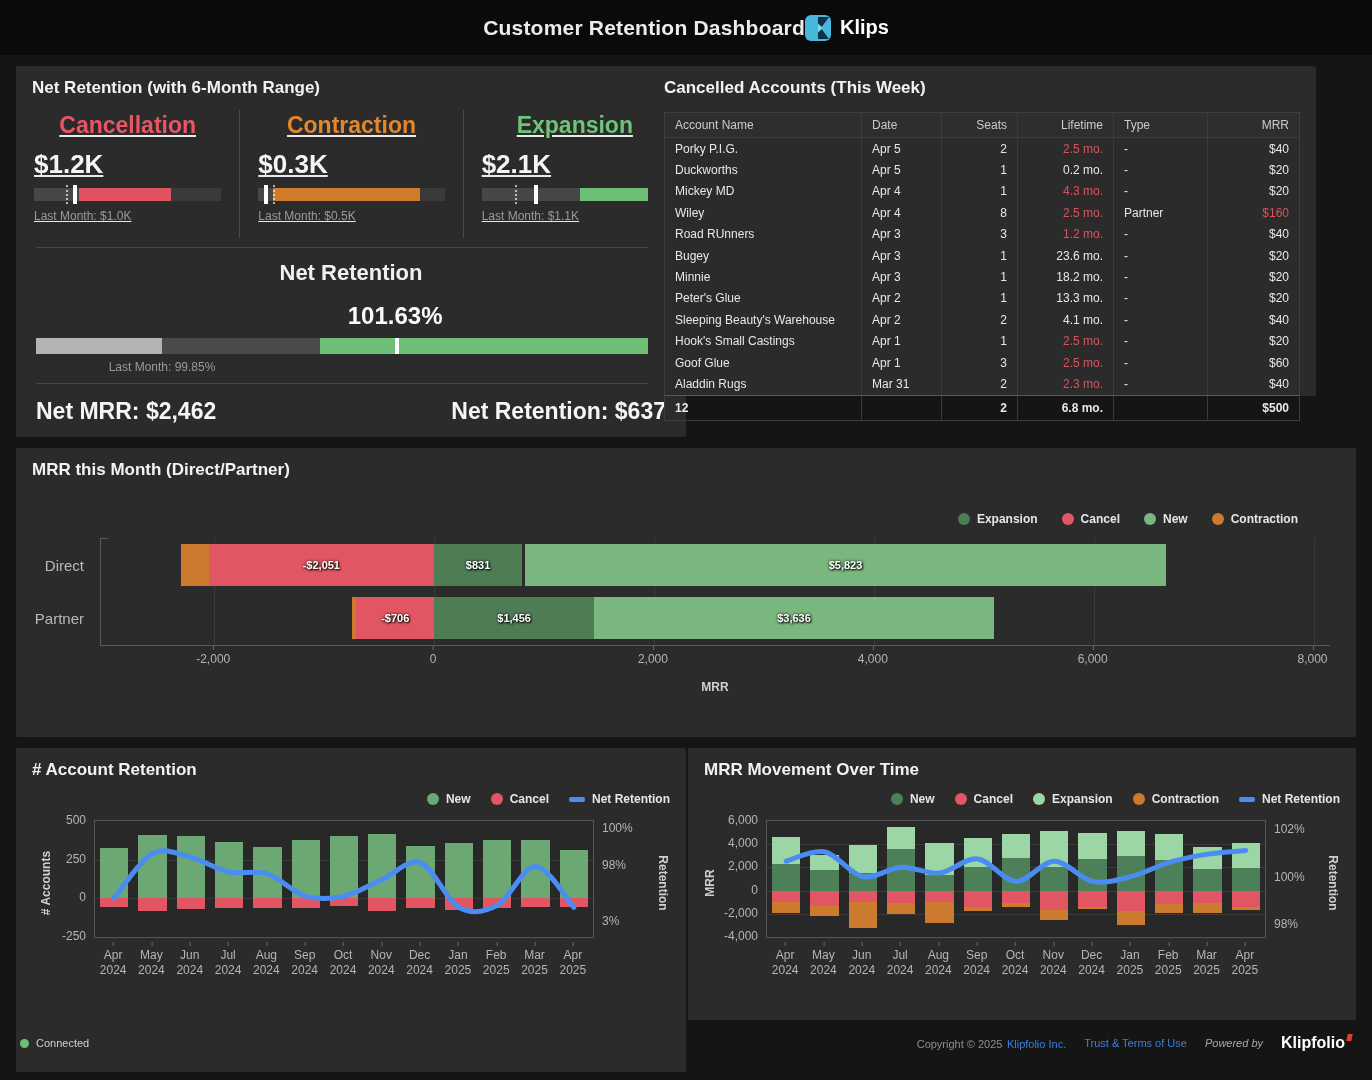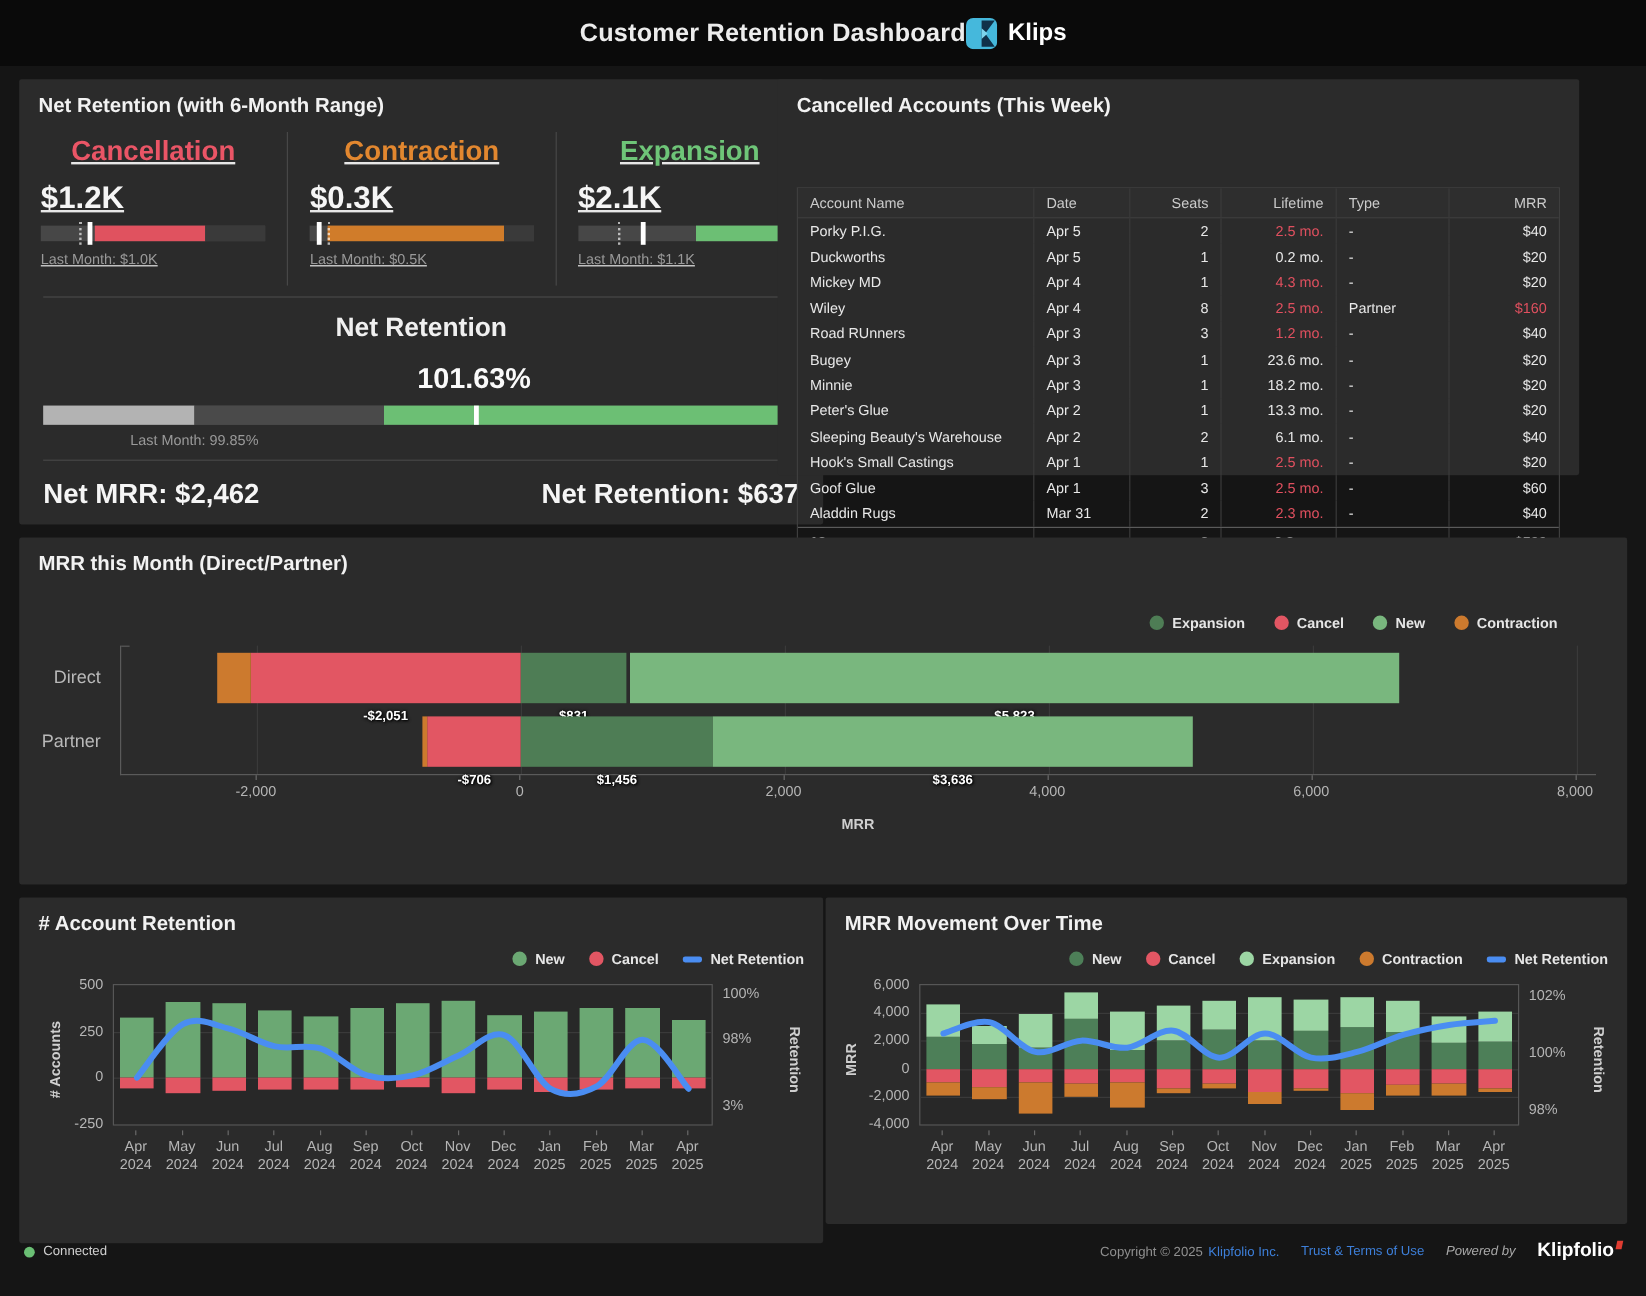--- a/index.html
+++ b/index.html
@@ -12,21 +12,21 @@
     display:flex; align-items:center; justify-content:center; padding:0 22px; }
   #header .title { font-size:21px; font-weight:bold; color:#ececec; letter-spacing:.2px; }
   #brand { display:flex; align-items:center; gap:9px; }
   #brand .brand-text { font-size:20px; font-weight:bold; color:#fff; }
 
   
   .panel { position:absolute; background:#2b2b2b; border-radius:2px; }
   #panel-net { left:16px; top:66px; width:670px; height:371px; }
   #panel-cancelled { left:648px; top:66px; width:668px; height:330px; }
   #panel-mrr-month { left:16px; top:448px; width:1340px; height:289px; }
-  #panel-acct { left:16px; top:748px; width:670px; height:288px;padding-left:42px; }
+  #panel-acct { left:16px; top:748px; width:670px; height:324px;padding-left:42px; }
   #panel-move { left:688px; top:748px; width:668px; height:272px; }
   .panel-title { position:absolute; left:16px; top:12px; font-size:17px; font-weight:bold; color:#f2f2f2; }
 
   
   #gauges { position:absolute; left:0; top:44px; width:670px; height:128px; display:flex;text-decoration:underline; }
   .gauge-col { width:33.333%; padding:0 18px; position:relative; }
   .gauge-col + .gauge-col { border-left:1px solid #474747; }
   .gauge-heading { text-align:center; font-size:23px; font-weight:bold; margin-top:2px; }
   .gauge-value { font-size:26px; font-weight:bold; color:#f5f5f5; margin-top:10px; }
   .gauge-bar { position:relative; height:13px; background:#474747; margin-top:8px; }
@@ -44,21 +44,21 @@
   #net-bar { position:absolute; left:0; top:36px; width:100%; height:16px; background:#4a4a4a; }
   .net-seg { position:absolute; top:0; height:100%; }
   #net-marker { position:absolute; top:0; width:4px; height:16px; background:#fff; z-index:3; }
   #net-lastmonth { position:absolute; left:calc(20% - 78px); top:58px; width:156px; text-align:center;
     font-size:12px; color:#9a9a9a; }
   #net-divider2 { position:absolute; left:20px; right:20px; top:317px; border-top:1px solid #484848; }
   #net-bottom { position:absolute; left:20px; right:20px; top:332px; display:flex; justify-content:space-between; }
   #net-bottom .big { font-size:23px; font-weight:bold; color:#f5f5f5; }
 
   
-  #tbl { position:absolute; left:16px; top:46px; width:636px; border:1px solid #3e3e3e; font-size:12px;margin-top:44px; }
+  #tbl { position:absolute; left:16px; top:46px; width:636px; border:1px solid #3e3e3e; font-size:12px; }
   .trow { display:grid; grid-template-columns:196px 80px 76px 96px 94px 1fr; align-items:center; height:21.4px; }
   .trow.thead { height:25px; background:#2e2e2e; color:#cbcbcb; border-bottom:1px solid #3e3e3e; }
   .trow.tfoot { height:25px; font-weight:bold; border-top:1px solid #5a5a5a; }
   .tc { padding:0 10px; white-space:nowrap; overflow:hidden; height:100%; display:flex; align-items:center; border-left:1px solid #3a3a3a; }
   .tc:first-child { border-left:none; }
   .tc.r { justify-content:flex-end; }
   .red { color:#e0505f; }
 
   
   .legend { position:absolute; display:flex; gap:24px; align-items:center; }
@@ -81,21 +81,21 @@
 
   
   #panel-mrr-month .legend { top:64px; right:58px; }
   #mrr-month-plot { left:84px; top:90px; width:1230px; height:108px; background:transparent;
     border-left:1px solid #5a5a5a; border-bottom:1px solid #5a5a5a; }
   #mrr-month-plot::before { content:""; position:absolute; left:0; top:0; width:7px; height:1px; background:#5a5a5a; }
   .cats { position:absolute; left:0; top:90px; width:78px; height:108px; }
   .hcat-label { position:absolute; right:10px; transform:translateY(-50%); font-size:15px; color:#b9b9b9; }
   .hseg { height:42px; }
   .seg-label { position:absolute; left:0; right:0; top:50%; transform:translateY(-50%); text-align:center;
-    font-size:11px; font-weight:bold; color:#fff; text-shadow:0 0 3px #000, 1px 1px 2px #000;margin-top:32px; }
+    font-size:11px; font-weight:bold; color:#fff; text-shadow:0 0 3px #000, 1px 1px 2px #000; }
   #panel-mrr-month .xticks { position:absolute; left:84px; top:202px; width:1230px; height:18px; }
   #panel-mrr-month .xticks .xlabel2 { top:2px; }
   #mrr-month-xlabel { left:84px; top:232px; width:1230px; text-align:center; }
 
   
   .combo .legend { top:44px; right:16px; gap:20px; }
   .combo .plot { left:78px; top:72px; width:500px; height:118px; border:1px solid #565656; }
   .combo .yticksL { position:absolute; left:0; top:72px; width:70px; height:118px; }
   .combo .yticksR { position:absolute; left:586px; top:72px; width:60px; height:118px; }
   .combo .yticksR .ytick-r { left:0; }
@@ -258,21 +258,21 @@
         <div class="tc ">Apr 2</div>
         <div class="tc r">1</div>
         <div class="tc r">13.3 mo.</div>
         <div class="tc ">-</div>
         <div class="tc r">$20</div>
       </div>
       <div class="trow">
         <div class="tc ">Sleeping Beauty's Warehouse</div>
         <div class="tc ">Apr 2</div>
         <div class="tc r">2</div>
-        <div class="tc r">6.1 mo.</div>
+        <div class="tc r">4.1 mo.</div>
         <div class="tc ">-</div>
         <div class="tc r">$40</div>
       </div>
       <div class="trow">
         <div class="tc ">Hook's Small Castings</div>
         <div class="tc ">Apr 1</div>
         <div class="tc r">1</div>
         <div class="tc r red">2.5 mo.</div>
         <div class="tc ">-</div>
         <div class="tc r">$20</div>

